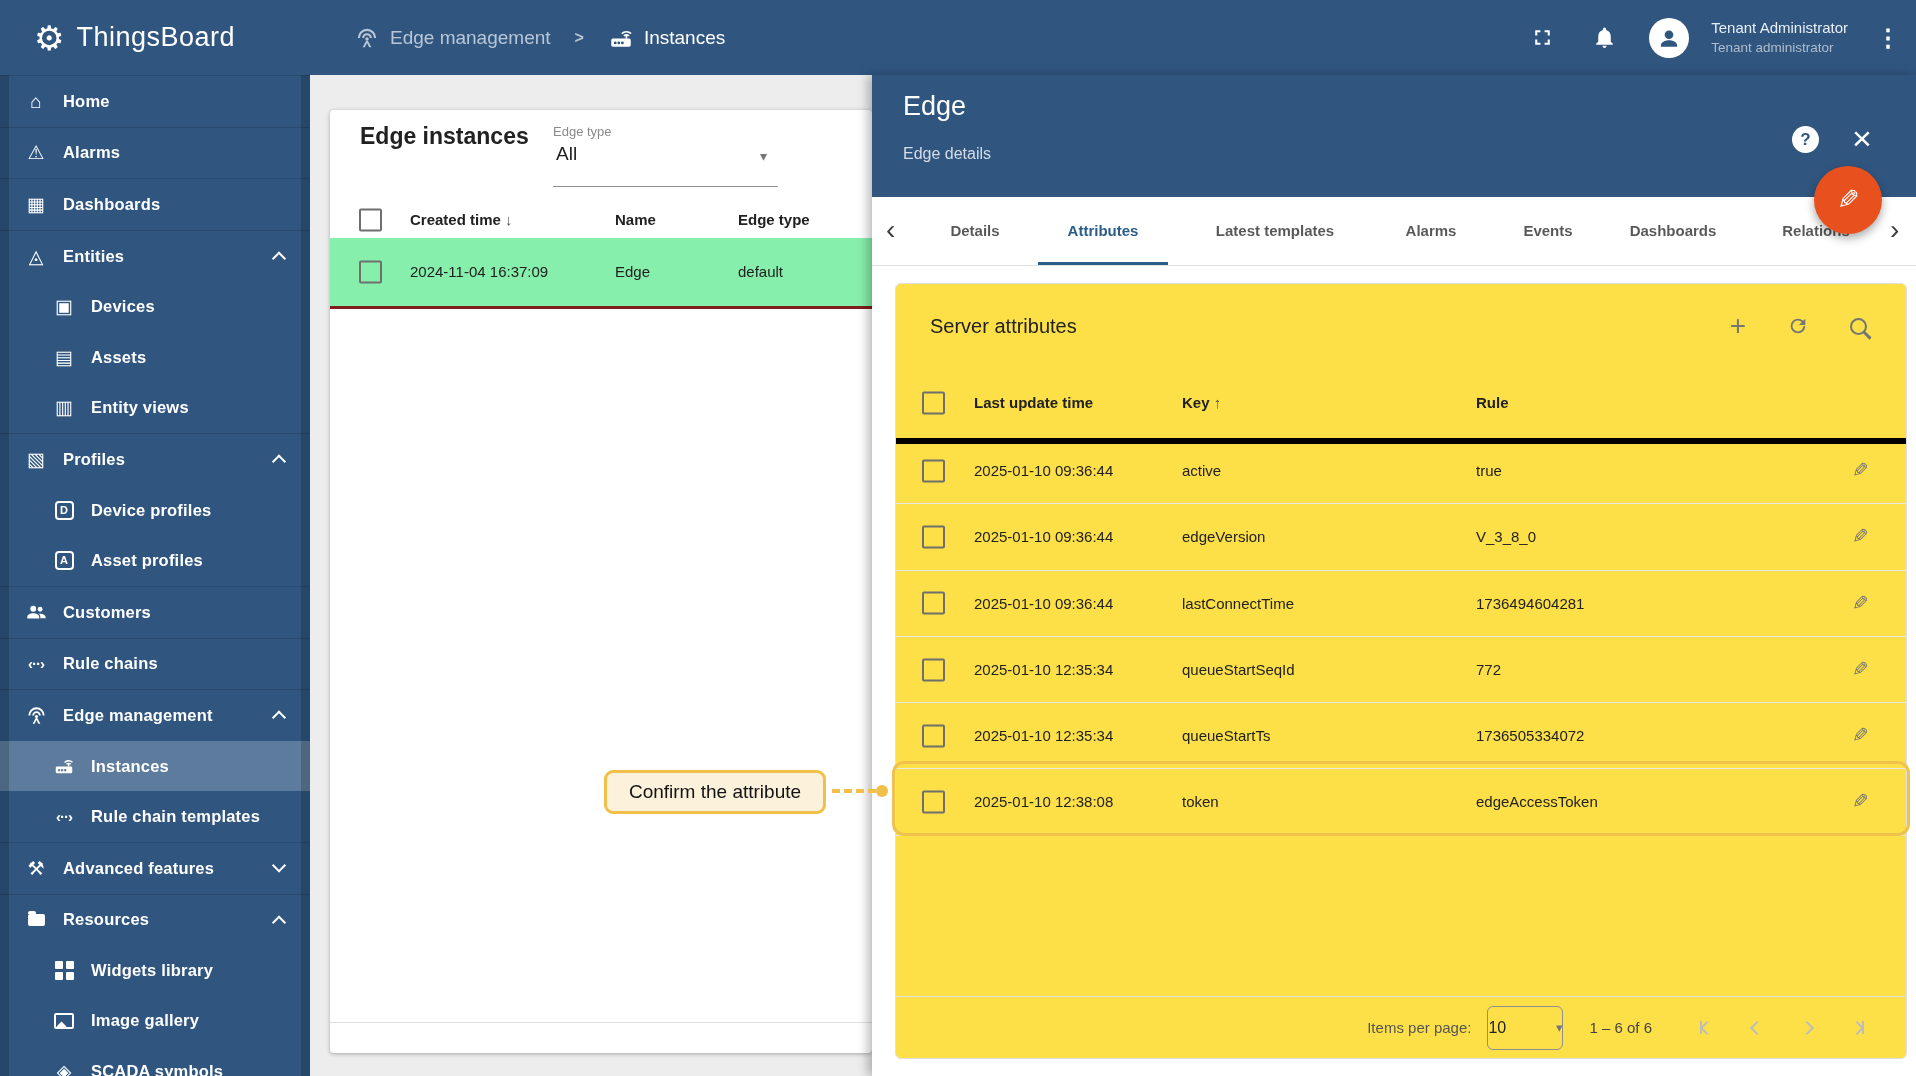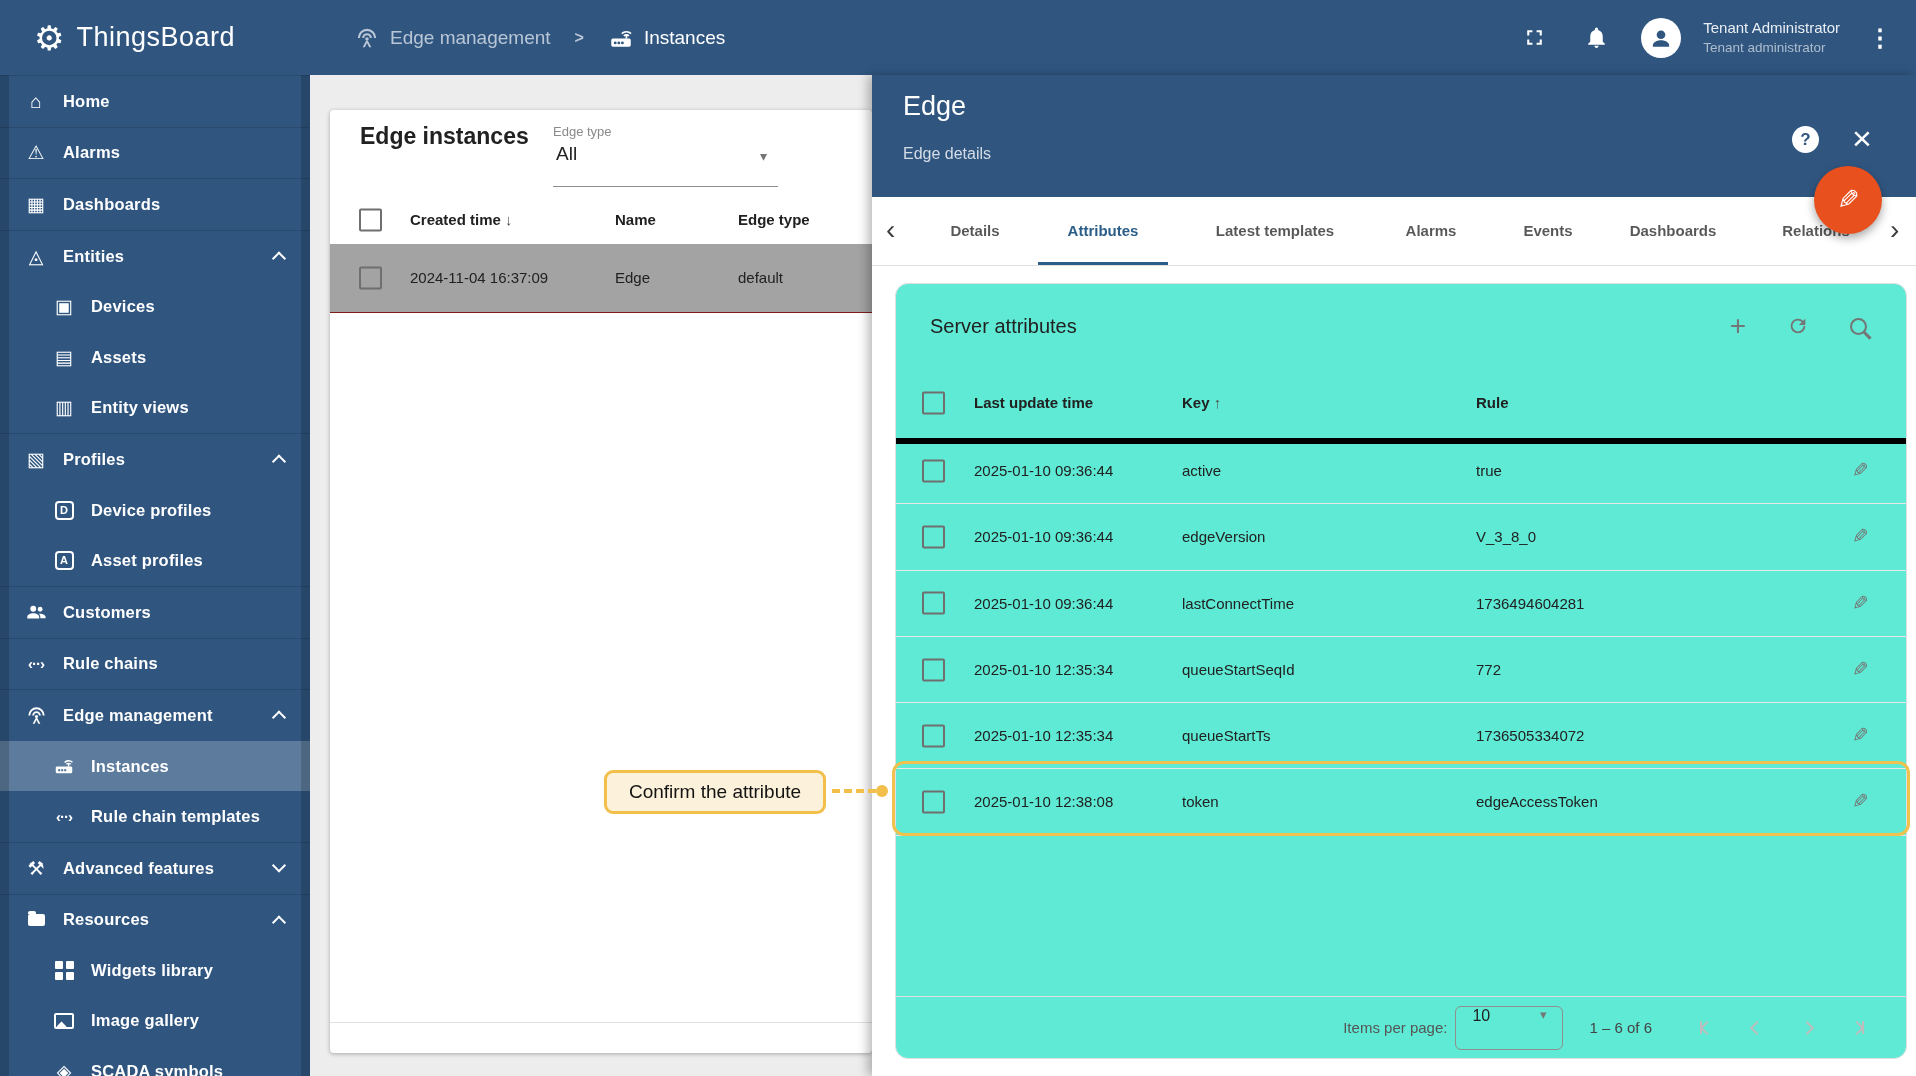--- a/index.html
+++ b/index.html
@@ -31,38 +31,38 @@
   .i-image{display:inline-block;width:16px;height:12px;border:2px solid #fff;border-radius:2px;position:relative;overflow:hidden;}
   .i-image::after{content:"";position:absolute;left:2px;bottom:-3px;width:7px;height:7px;background:#fff;transform:rotate(45deg);}
 
   
   .toolbar{position:absolute;left:310px;top:0;width:1606px;height:75px;background:#305680;display:flex;align-items:center;z-index:2;}
   .crumbs{display:flex;align-items:center;margin-left:44px;}
   .crumb-ico{display:flex;margin-right:10px;}
   .crumb-section{color:#b9c6d6;font-size:19px;}
   .crumb-sep{color:#b9c6d6;font-size:16px;font-weight:bold;margin:0 24px;}
   .crumb-page{color:#fff;font-size:19px;}
-  .tb-right{margin-left:auto;display:flex;align-items:center;gap:28px;padding-right:24px;}
+  .tb-right{margin-left:auto;display:flex;align-items:center;gap:28px;padding-right:16px;}
   .tb-iconbtn{display:flex;align-items:center;justify-content:center;width:34px;height:34px;cursor:pointer;}
   .avatar{width:40px;height:40px;border-radius:50%;background:#fff;display:flex;align-items:center;justify-content:center;}
   .user-block{line-height:1.35;margin-left:-6px;}
   .user-name{color:#e9eef4;font-size:15px;}
   .user-role{color:#aebccd;font-size:13.5px;}
   .dots{color:#fff;font-size:24px;font-weight:bold;cursor:pointer;}
 
   
   .inst-card{position:absolute;left:330px;top:110px;width:542px;height:943px;background:#fff;border-radius:4px;box-shadow:0 1px 4px rgba(0,0,0,.3);z-index:1;}
   .inst-title{position:absolute;left:30px;top:13px;font-size:23px;font-weight:bold;color:#212121;}
   .f-label{position:absolute;left:223px;top:14px;font-size:13px;color:#8a8a8a;}
   .f-value{position:absolute;left:226px;top:33px;font-size:19px;color:#212121;}
   .f-underline{position:absolute;left:223px;top:76px;width:225px;border-top:1px solid #8f8f8f;}
   .f-caret{position:absolute;left:430px;top:38px;font-size:14px;color:#757575;}
   .inst-header{position:absolute;left:0;top:86px;width:100%;height:48px;border-bottom:1px solid #701a75;}
   .inst-header span{position:absolute;font-size:15px;font-weight:bold;color:#212121;line-height:48px;}
-  .inst-row{position:absolute;left:0;top:134px;width:100%;height:68px;background:#a3a3a3;border-bottom:1px solid #7f1d1d;}
+  .inst-row{position:absolute;left:0;top:128px;width:100%;height:68px;background:#86efac;border-bottom:3px solid #7f1d1d;}
   .inst-row span{position:absolute;font-size:15px;color:#212121;line-height:68px;}
   .col-time{left:80px;} .col-name{left:285px;} .col-type{left:408px;}
   .cb{display:inline-block;width:19px;height:19px;border:2px solid #6f6f6f;border-radius:2px;background:transparent;cursor:pointer;}
   .cb.abs{position:absolute;left:29px;top:50%;transform:translateY(-50%);}
   .sort-arrow{color:#555;font-weight:normal;}
   .inst-bottom-divider{position:absolute;left:0;right:0;top:912px;border-top:1px solid #e0e0e0;}
 
   
   .panel{position:absolute;left:872px;top:75px;width:1044px;height:1001px;background:#fff;box-shadow:-4px 0 10px rgba(0,0,0,.28);z-index:4;}
   .panel-head{position:absolute;left:0;top:0;width:100%;height:122px;background:#305680;}
@@ -72,41 +72,41 @@
   .close-btn{position:absolute;left:980px;top:44px;color:#fff;font-size:34px;font-weight:300;cursor:pointer;line-height:38px;}
   .fab{position:absolute;left:942px;top:91px;width:68px;height:68px;border-radius:50%;background:#e8501e;box-shadow:0 4px 10px rgba(0,0,0,.35);display:flex;align-items:center;justify-content:center;z-index:8;cursor:pointer;}
   .fab .pencil{color:#fff;font-size:27px;display:inline-block;transform:scaleX(-1);}
   .tabsbar{position:absolute;left:0;top:122px;width:100%;height:68px;border-bottom:1px solid #e0e0e0;}
   .tab{position:absolute;top:0;transform:translateX(-50%);line-height:68px;font-size:15px;font-weight:bold;color:rgba(0,0,0,.66);cursor:pointer;white-space:nowrap;}
   .tab.selected{color:#2a5d87;}
   .tab-underline{position:absolute;left:166px;width:130px;bottom:0;height:3px;background:#2a5d87;}
   .tabchev{position:absolute;top:0;line-height:66px;font-size:28px;color:#3c3c3c;cursor:pointer;}
 
   
-  .attr-card{position:absolute;left:23px;top:208px;width:1010px;height:774px;border:1px solid #e0e0e0;border-radius:13px;background:#5eead4;}
+  .attr-card{position:absolute;left:23px;top:208px;width:1010px;height:774px;border:1px solid #e0e0e0;border-radius:6px;background:#fde047;}
   .attr-head{position:absolute;left:0;top:0;width:100%;height:84px;display:flex;align-items:center;}
   .attr-title{font-size:20px;color:#212121;margin-left:34px;}
   .attr-actions{margin-left:auto;display:flex;align-items:center;gap:36px;padding-right:36px;}
   .aicon{width:24px;height:24px;display:flex;align-items:center;justify-content:center;color:#757575;cursor:pointer;}
   .plus{font-size:28px;font-weight:400;}
   .i-search{position:relative;width:13px;height:13px;border:2px solid #757575;border-radius:50%;display:inline-block;}
   .i-search::after{content:"";position:absolute;right:-7px;bottom:-4px;width:9px;height:2.5px;background:#757575;transform:rotate(45deg);}
   .attr-thead{position:absolute;left:0;top:84px;width:100%;height:70px;border-bottom:6px solid #000000;}
   .attr-thead span{position:absolute;font-size:15px;font-weight:bold;color:#212121;line-height:70px;}
   .attr-rows{position:absolute;left:0;top:154px;width:100%;}
   .attr-row{position:relative;height:65.3px;border-bottom:1px solid #e8e8e8;}
   .attr-row span{position:absolute;font-size:15px;color:#212121;line-height:65.3px;}
   .ac-time{left:78px;} .ac-key{left:286px;} .ac-val{left:580px;}
   .ac-edit{left:944px;width:40px;text-align:center;color:#757575 !important;font-size:20px !important;cursor:pointer;}
   .ac-edit i{display:inline-block;transform:scaleX(-1);font-style:normal;}
   .attr-cb{position:absolute;left:26px;top:50%;transform:translateY(-50%);}
   .highlight-ring{position:absolute;left:-4px;right:-4px;top:323px;height:69px;border:3px solid #f1c14d;border-radius:12px;pointer-events:none;z-index:2;}
   .paginator{position:absolute;left:0;bottom:0;width:100%;height:62px;border-top:1px solid #e0e0e0;display:flex;align-items:center;justify-content:flex-end;padding-right:42px;box-sizing:border-box;}
   .pg-label{font-size:15px;color:#555;}
-  .pg-select{width:74px;height:42px;border:1px solid #8f8f8f;border-radius:6px;display:flex;padding:0 16px;margin:0 26px 0 8px;cursor:pointer;}
+  .pg-select{width:74px;height:42px;border:1px solid #8f8f8f;border-radius:6px;display:flex;align-items:center;padding:0 0;margin:0 26px 0 16px;cursor:pointer;}
   .pg-select .val{font-size:16px;color:#212121;}
   .pg-select .caret{margin-left:auto;color:#757575;font-size:13px;}
   .pg-range{font-size:15px;color:#444;margin-right:48px;}
   .pg-nav{display:flex;align-items:center;gap:40px;}
   .pg-btn{display:flex;align-items:center;cursor:default;}
   .pchev{width:8px;height:8px;border-left:2px solid #bdbdbd;border-bottom:2px solid #bdbdbd;transform:rotate(45deg);}
   .pchev.r{transform:rotate(-135deg);}
   .pbar{width:2px;height:13px;background:#bdbdbd;}
 
   

